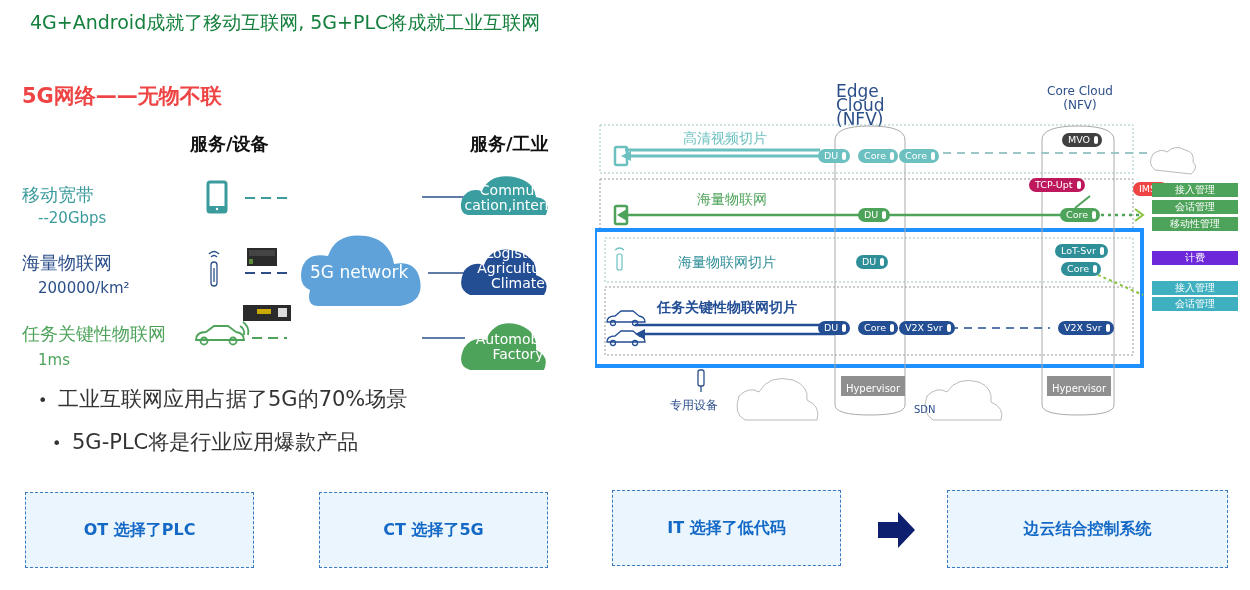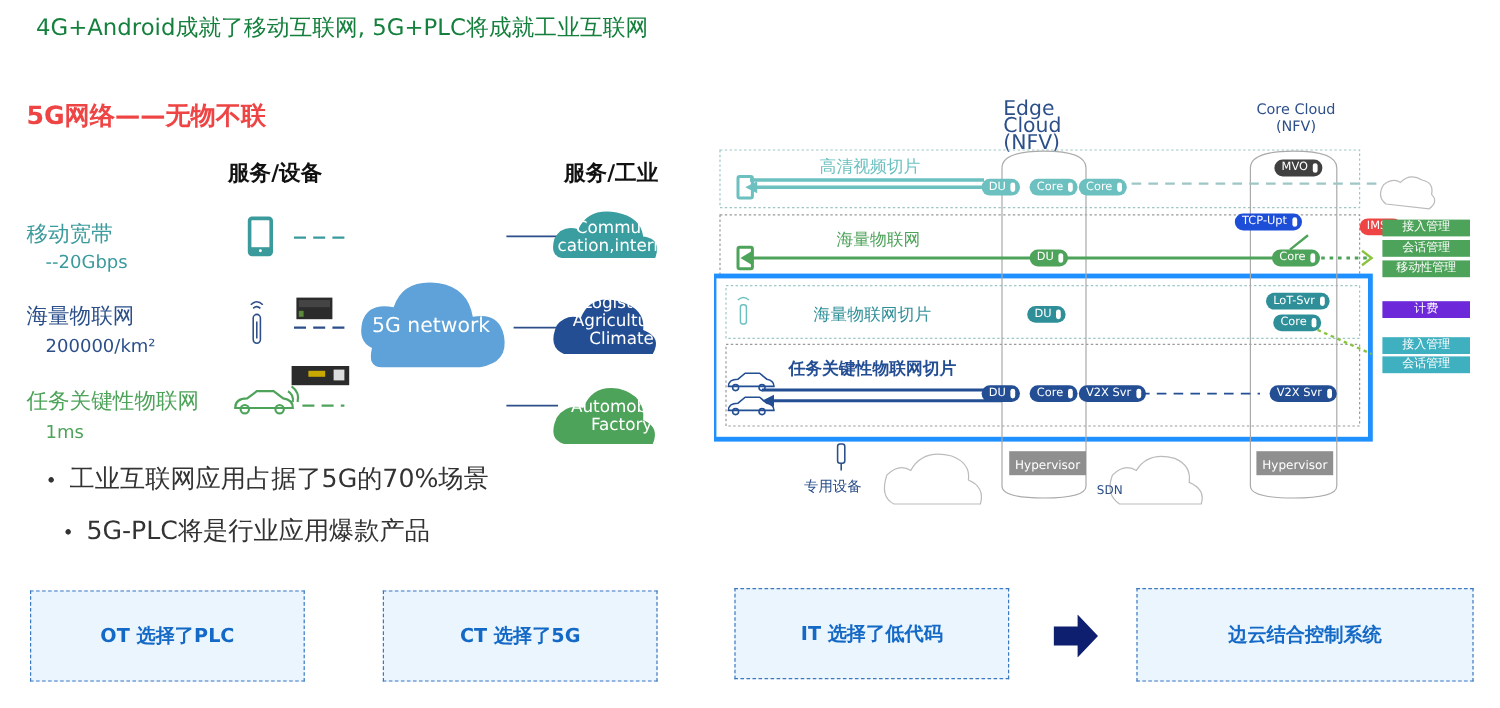--- a/index.html
+++ b/index.html
@@ -12,21 +12,21 @@
   .svc-label { font-size:18px; white-space:nowrap; }
   .svc-sub { font-size:15px; white-space:nowrap; }
   .bullet { left:38px; font-size:21px; color:#333; white-space:nowrap; }
   .bullet .dot { display:inline-block; width:20px; font-size:16px; vertical-align:middle; }
   .box { background:#eaf5fd; border:1.5px dashed #3a78c2; display:flex; align-items:center; justify-content:center;
          text-align:center; color:#1469c7; font-weight:bold; font-size:16px; line-height:20px; }
   .cloud-label { color:#fff; text-align:center; font-size:14px; line-height:15px; white-space:nowrap; }
   .pill { position:absolute; height:14px; border-radius:8px; color:#fff; font-size:9.5px; line-height:14px;
           padding:0 12px 0 6px; white-space:nowrap; }
   .pill::after { content:""; position:absolute; right:4px; top:3px; width:4px; height:8px; border-radius:3px; background:#fff; }
-  .mgmt { position:absolute; left:1152px; width:73px; height:14px; color:#fff; font-size:10px; line-height:14px;
+  .mgmt { position:absolute; left:1152px; width:86px; height:14px; color:#fff; font-size:10px; line-height:14px;
           text-align:center; white-space:nowrap; }
   .slice-title { position:absolute; font-size:14px; white-space:nowrap; }
 </style>
 </head>
 <body>
 
 <div class="abs headline">4G+Android成就了移动互联网, 5G+PLC将成就工业互联网</div>
 <div class="abs section-title">5G网络——无物不联</div>
 
 <div class="abs col-head" style="left:190px;top:132px;">服务/设备</div>
@@ -181,21 +181,21 @@
 <div class="slice-title" style="left:697px;top:191px;color:#4ea35a;">海量物联网</div>
 <div class="slice-title" style="left:678px;top:254px;color:#2f8f98;">海量物联网切片</div>
 <div class="slice-title" style="left:657px;top:299px;color:#234e94;font-weight:bold;">任务关键性物联网切片</div>
 
 <div class="pill" style="left:818px;top:149px;background:#6cc0c0;">DU</div>
 <div class="pill" style="left:858px;top:149px;background:#6cc0c0;">Core</div>
 <div class="pill" style="left:899px;top:149px;background:#6cc0c0;">Core</div>
 <div class="pill" style="left:1062px;top:133px;background:#404040;">MVO</div>
 
 <div class="pill" style="left:858px;top:208px;background:#4ea35a;">DU</div>
-<div class="pill" style="left:1029px;top:178px;background:#1d4ed8;">TCP-Upt</div>
+<div class="pill" style="left:1029px;top:178px;background:#be185d;">TCP-Upt</div>
 <div class="pill" style="left:1133px;top:182px;background:#ef4444;">IMS</div>
 <div class="pill" style="left:1060px;top:208px;background:#4ea35a;">Core</div>
 
 <div class="pill" style="left:856px;top:255px;background:#2f8f98;">DU</div>
 <div class="pill" style="left:1055px;top:244px;background:#2f8f98;">LoT-Svr</div>
 <div class="pill" style="left:1061px;top:262px;background:#2f8f98;">Core</div>
 
 <div class="pill" style="left:818px;top:321px;background:#234e94;">DU</div>
 <div class="pill" style="left:858px;top:321px;background:#234e94;">Core</div>
 <div class="pill" style="left:899px;top:321px;background:#234e94;">V2X Svr</div>

